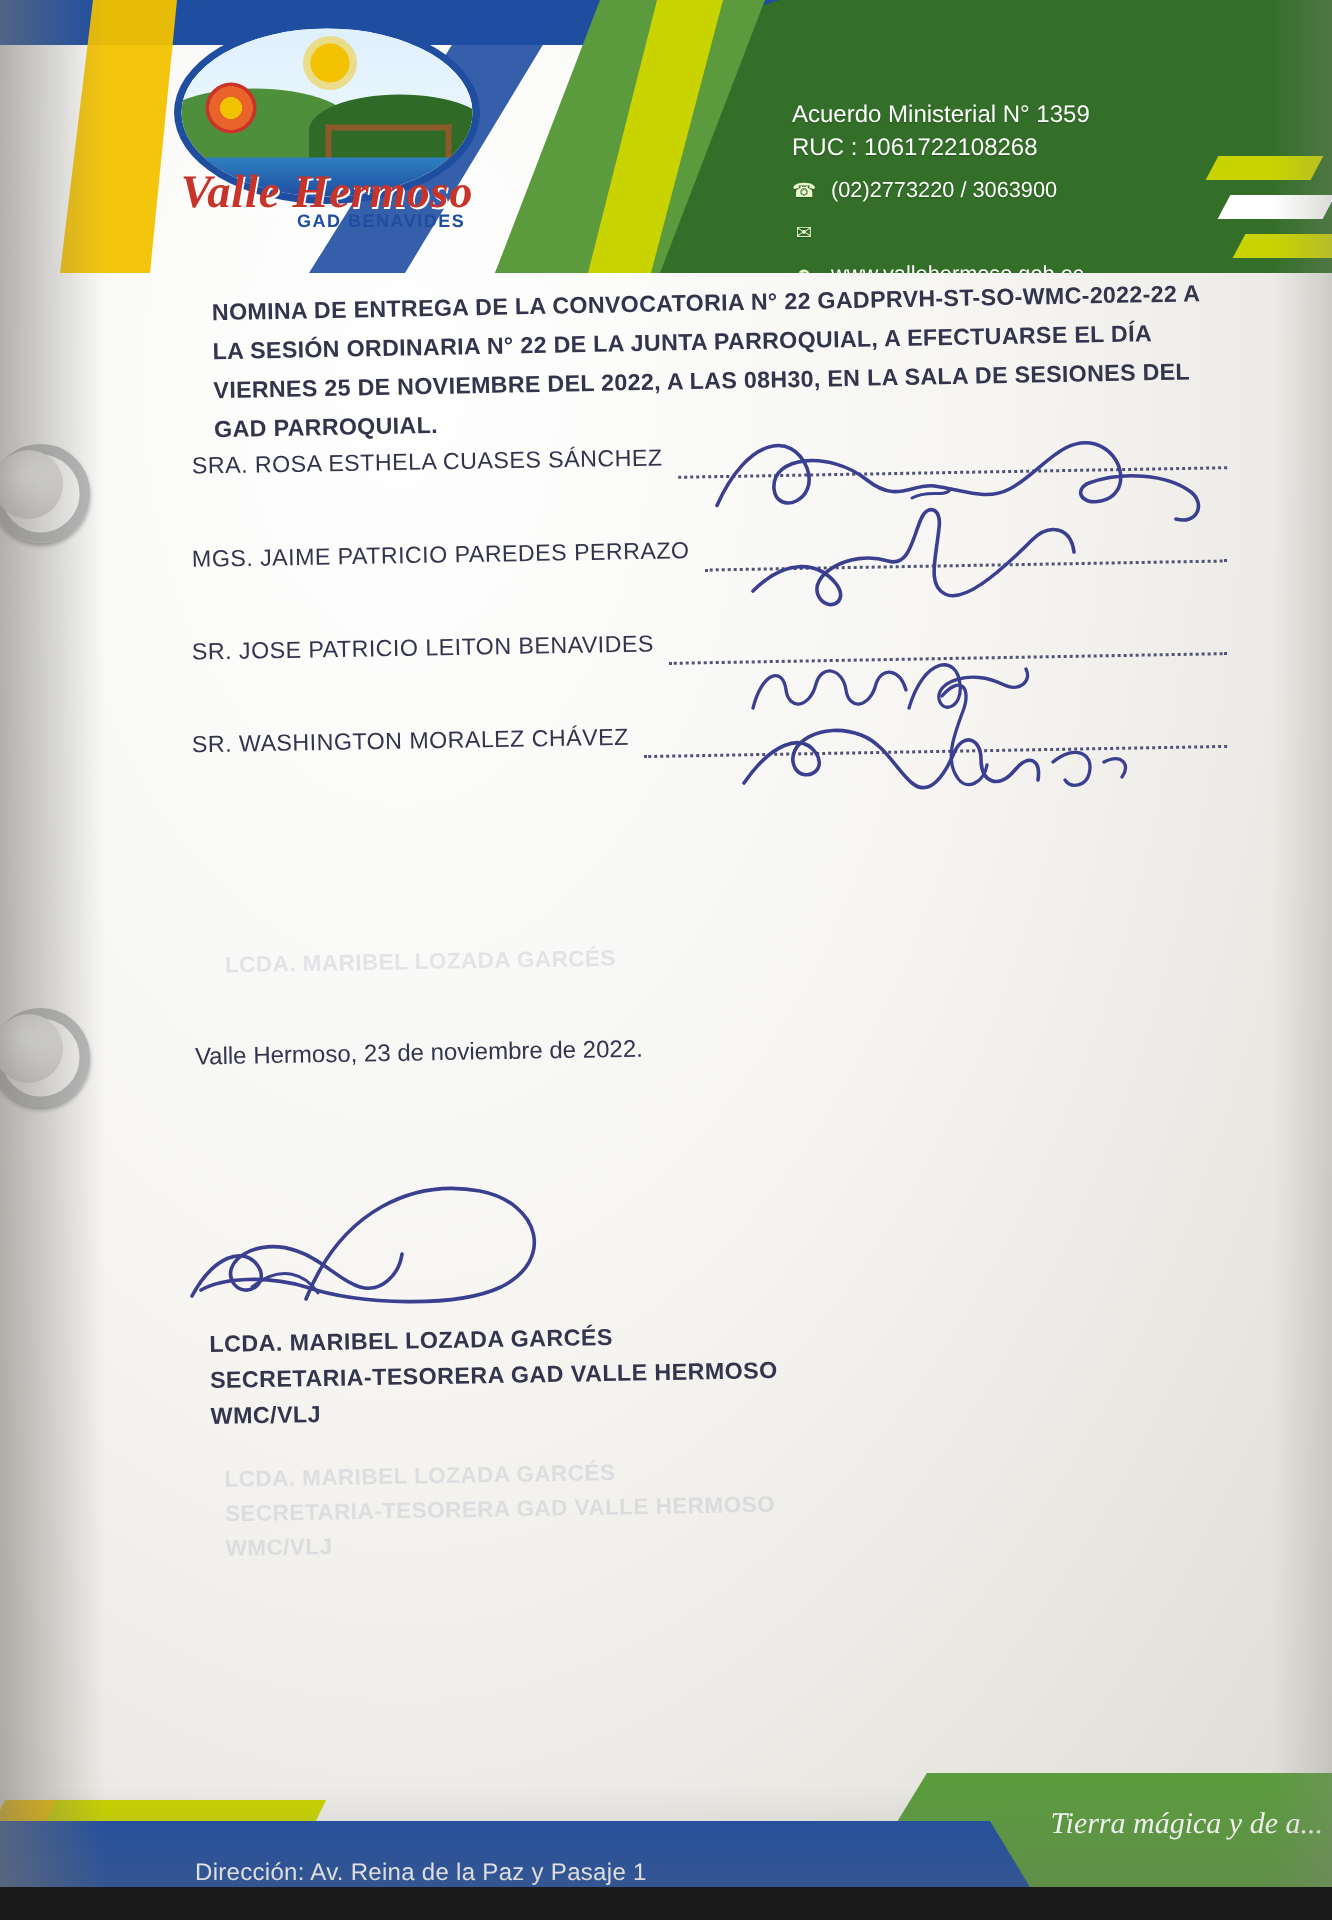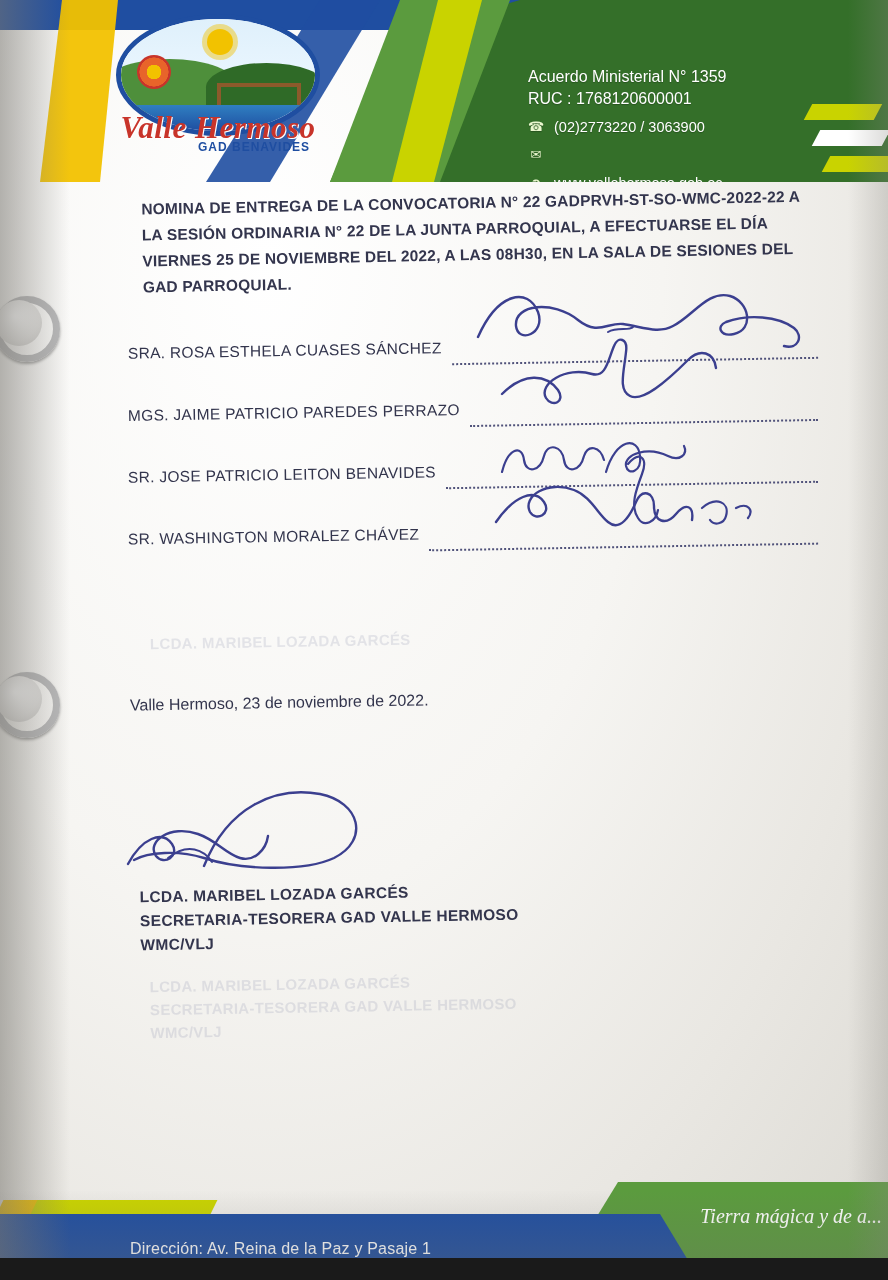--- a/index.html
+++ b/index.html
@@ -260,21 +260,21 @@
   }
   .signer-list {
     position: absolute;
     left: 128px; top: 118px;
     width: 690px;
   }
   .signer-row {
     position: relative;
     height: 62px;
     display: flex;
-    align-items: flex-end;
+    align-items: flex-start;
   }
   .signer-name {
     font-size: 15.5px;
     color: #33354d;
     letter-spacing: .3px;
     white-space: nowrap;
     padding-bottom: 2px;
     transform: rotate(-1deg);
   }
   .dots {
@@ -410,21 +410,21 @@
         <div class="logo-bridge"></div>
         <div class="logo-flower"></div>
         <div class="logo-river"></div>
       </div>
       <div class="logo-word">Valle Hermoso</div>
       <div class="logo-sub">GAD BENAVIDES</div>
     </div>
 
     <div class="hdr-text">
       <div class="big">Acuerdo Ministerial N° 1359</div>
-      <div class="big">RUC : 1768120600001</div>
+      <div class="big">RUC : 1061722108268</div>
 
       <div class="contact-row">
         <span class="ci">☎</span>
         <span>(02)2773220 / 3063900</span>
       </div>
       <div class="contact-row">
         <span class="ci">✉</span>
       </div>
       <div class="contact-row">
         <span class="ci">➲</span>

